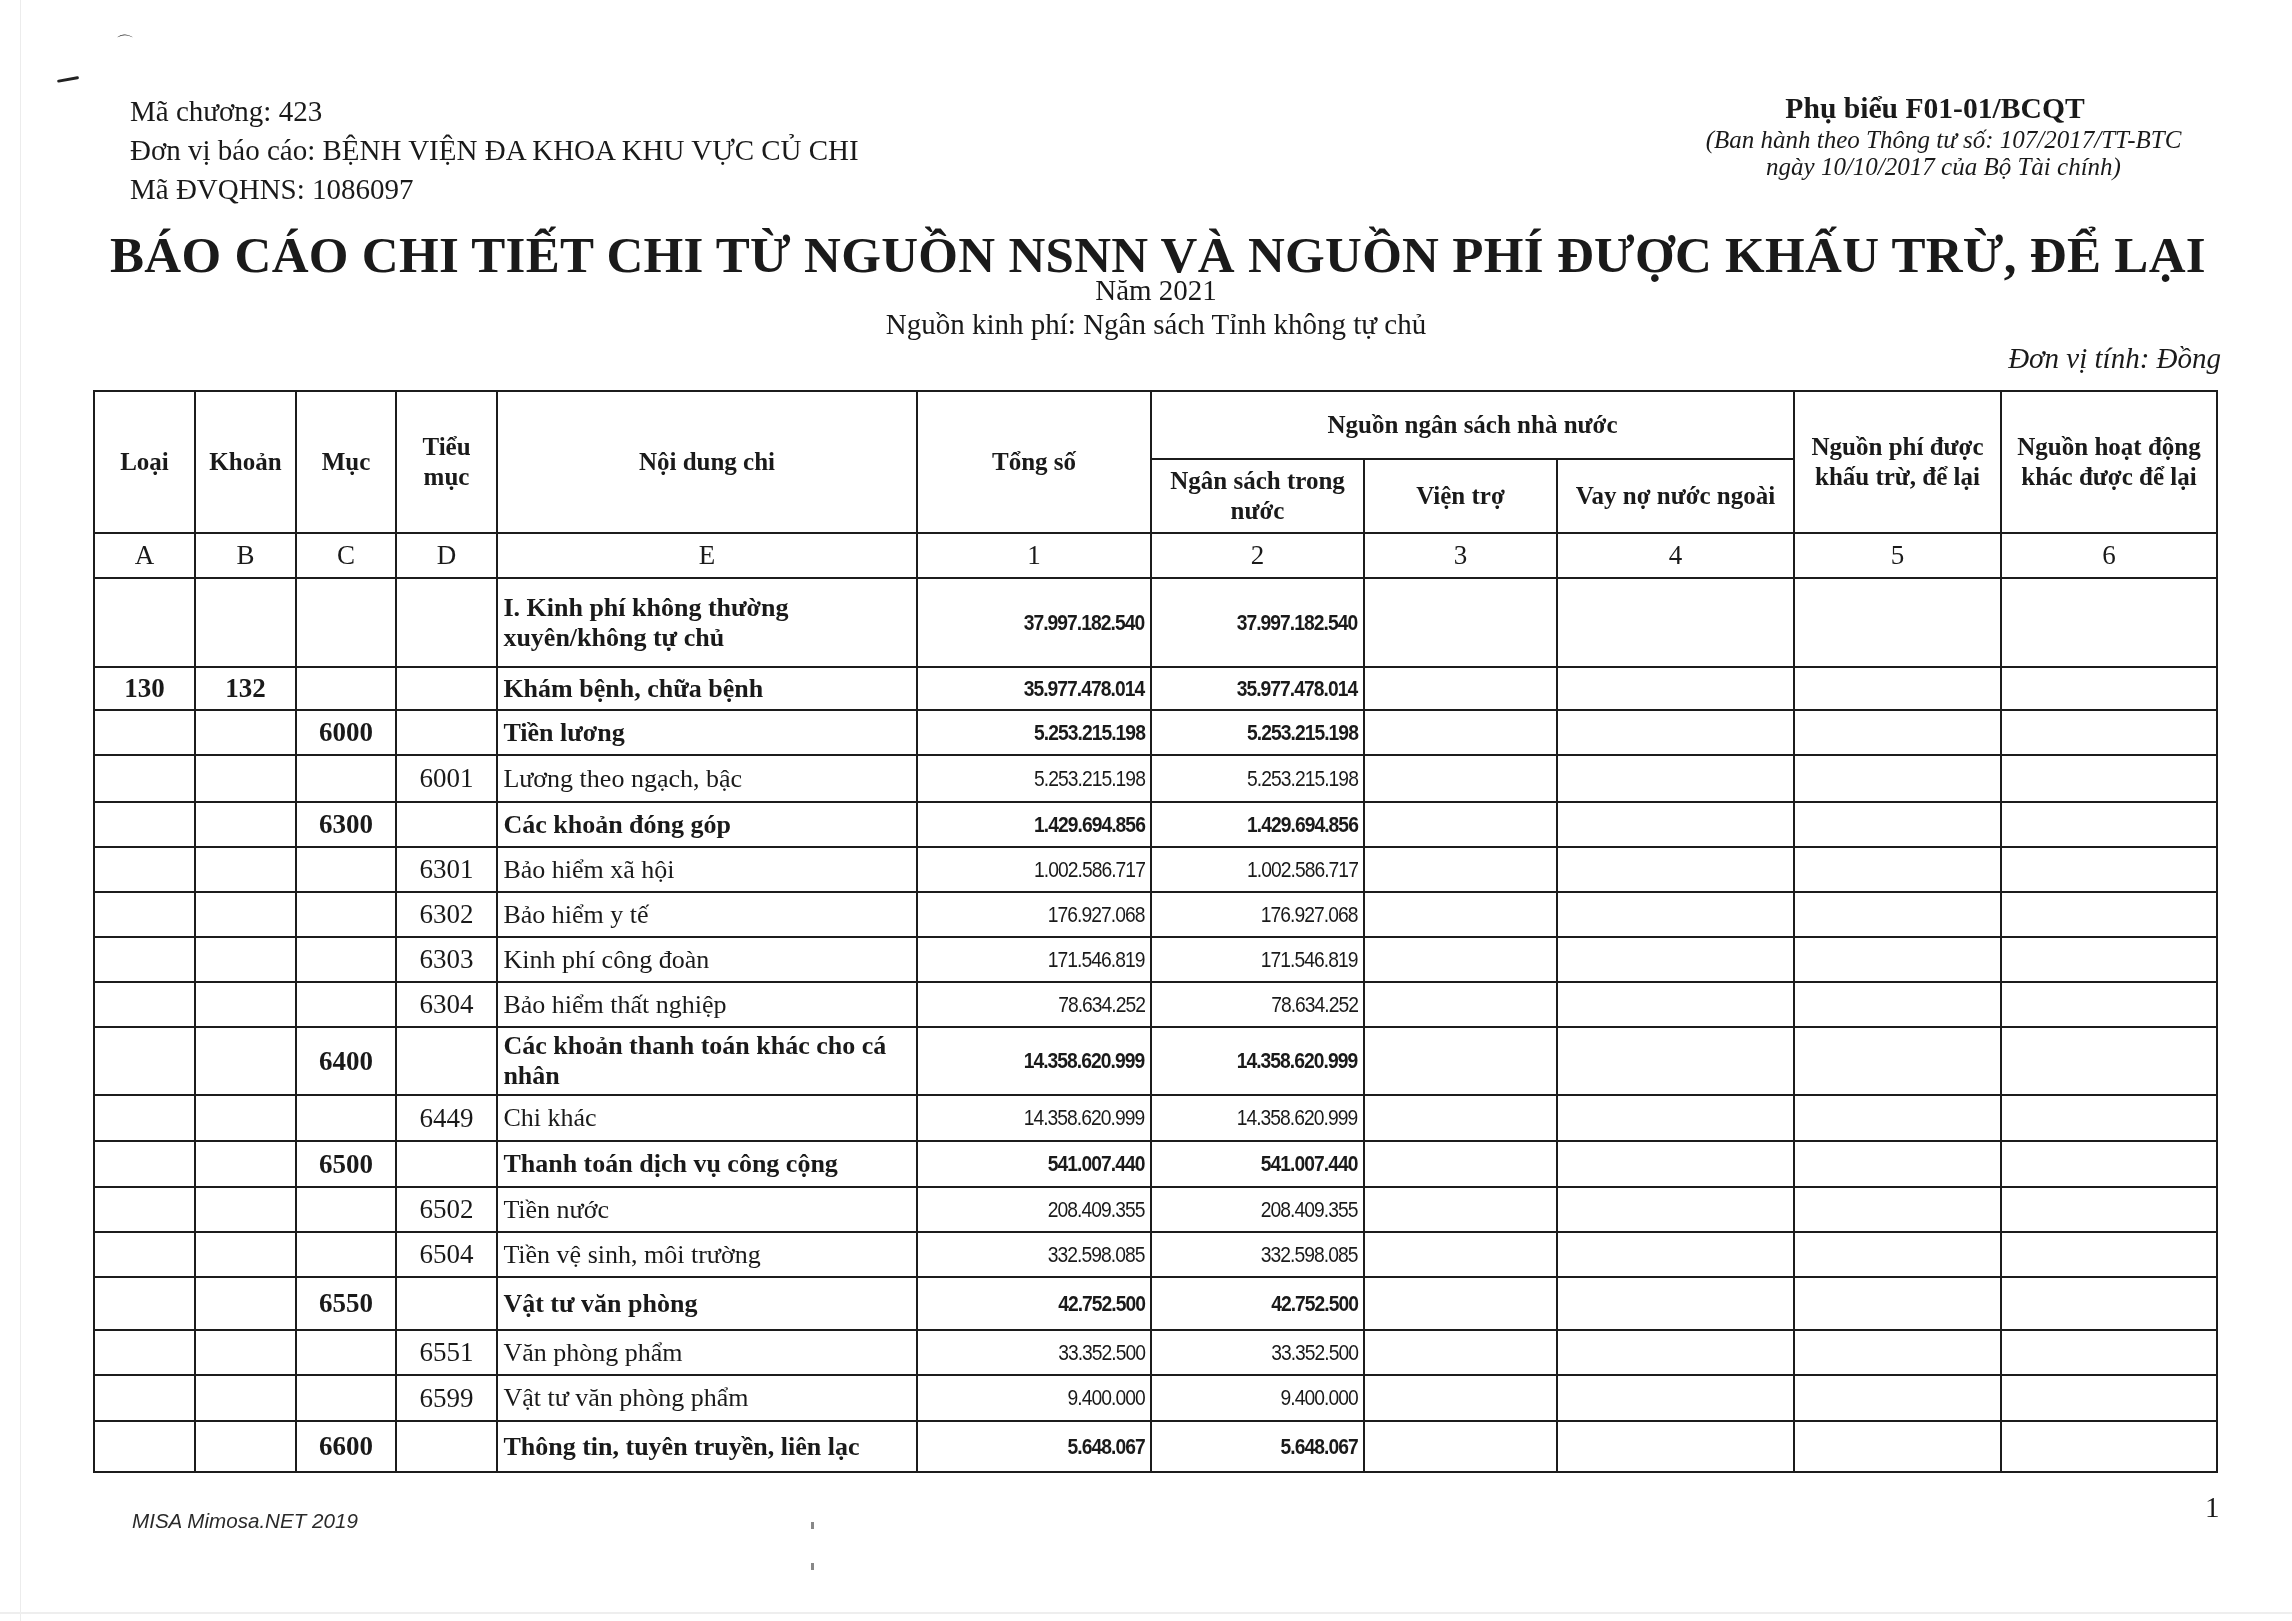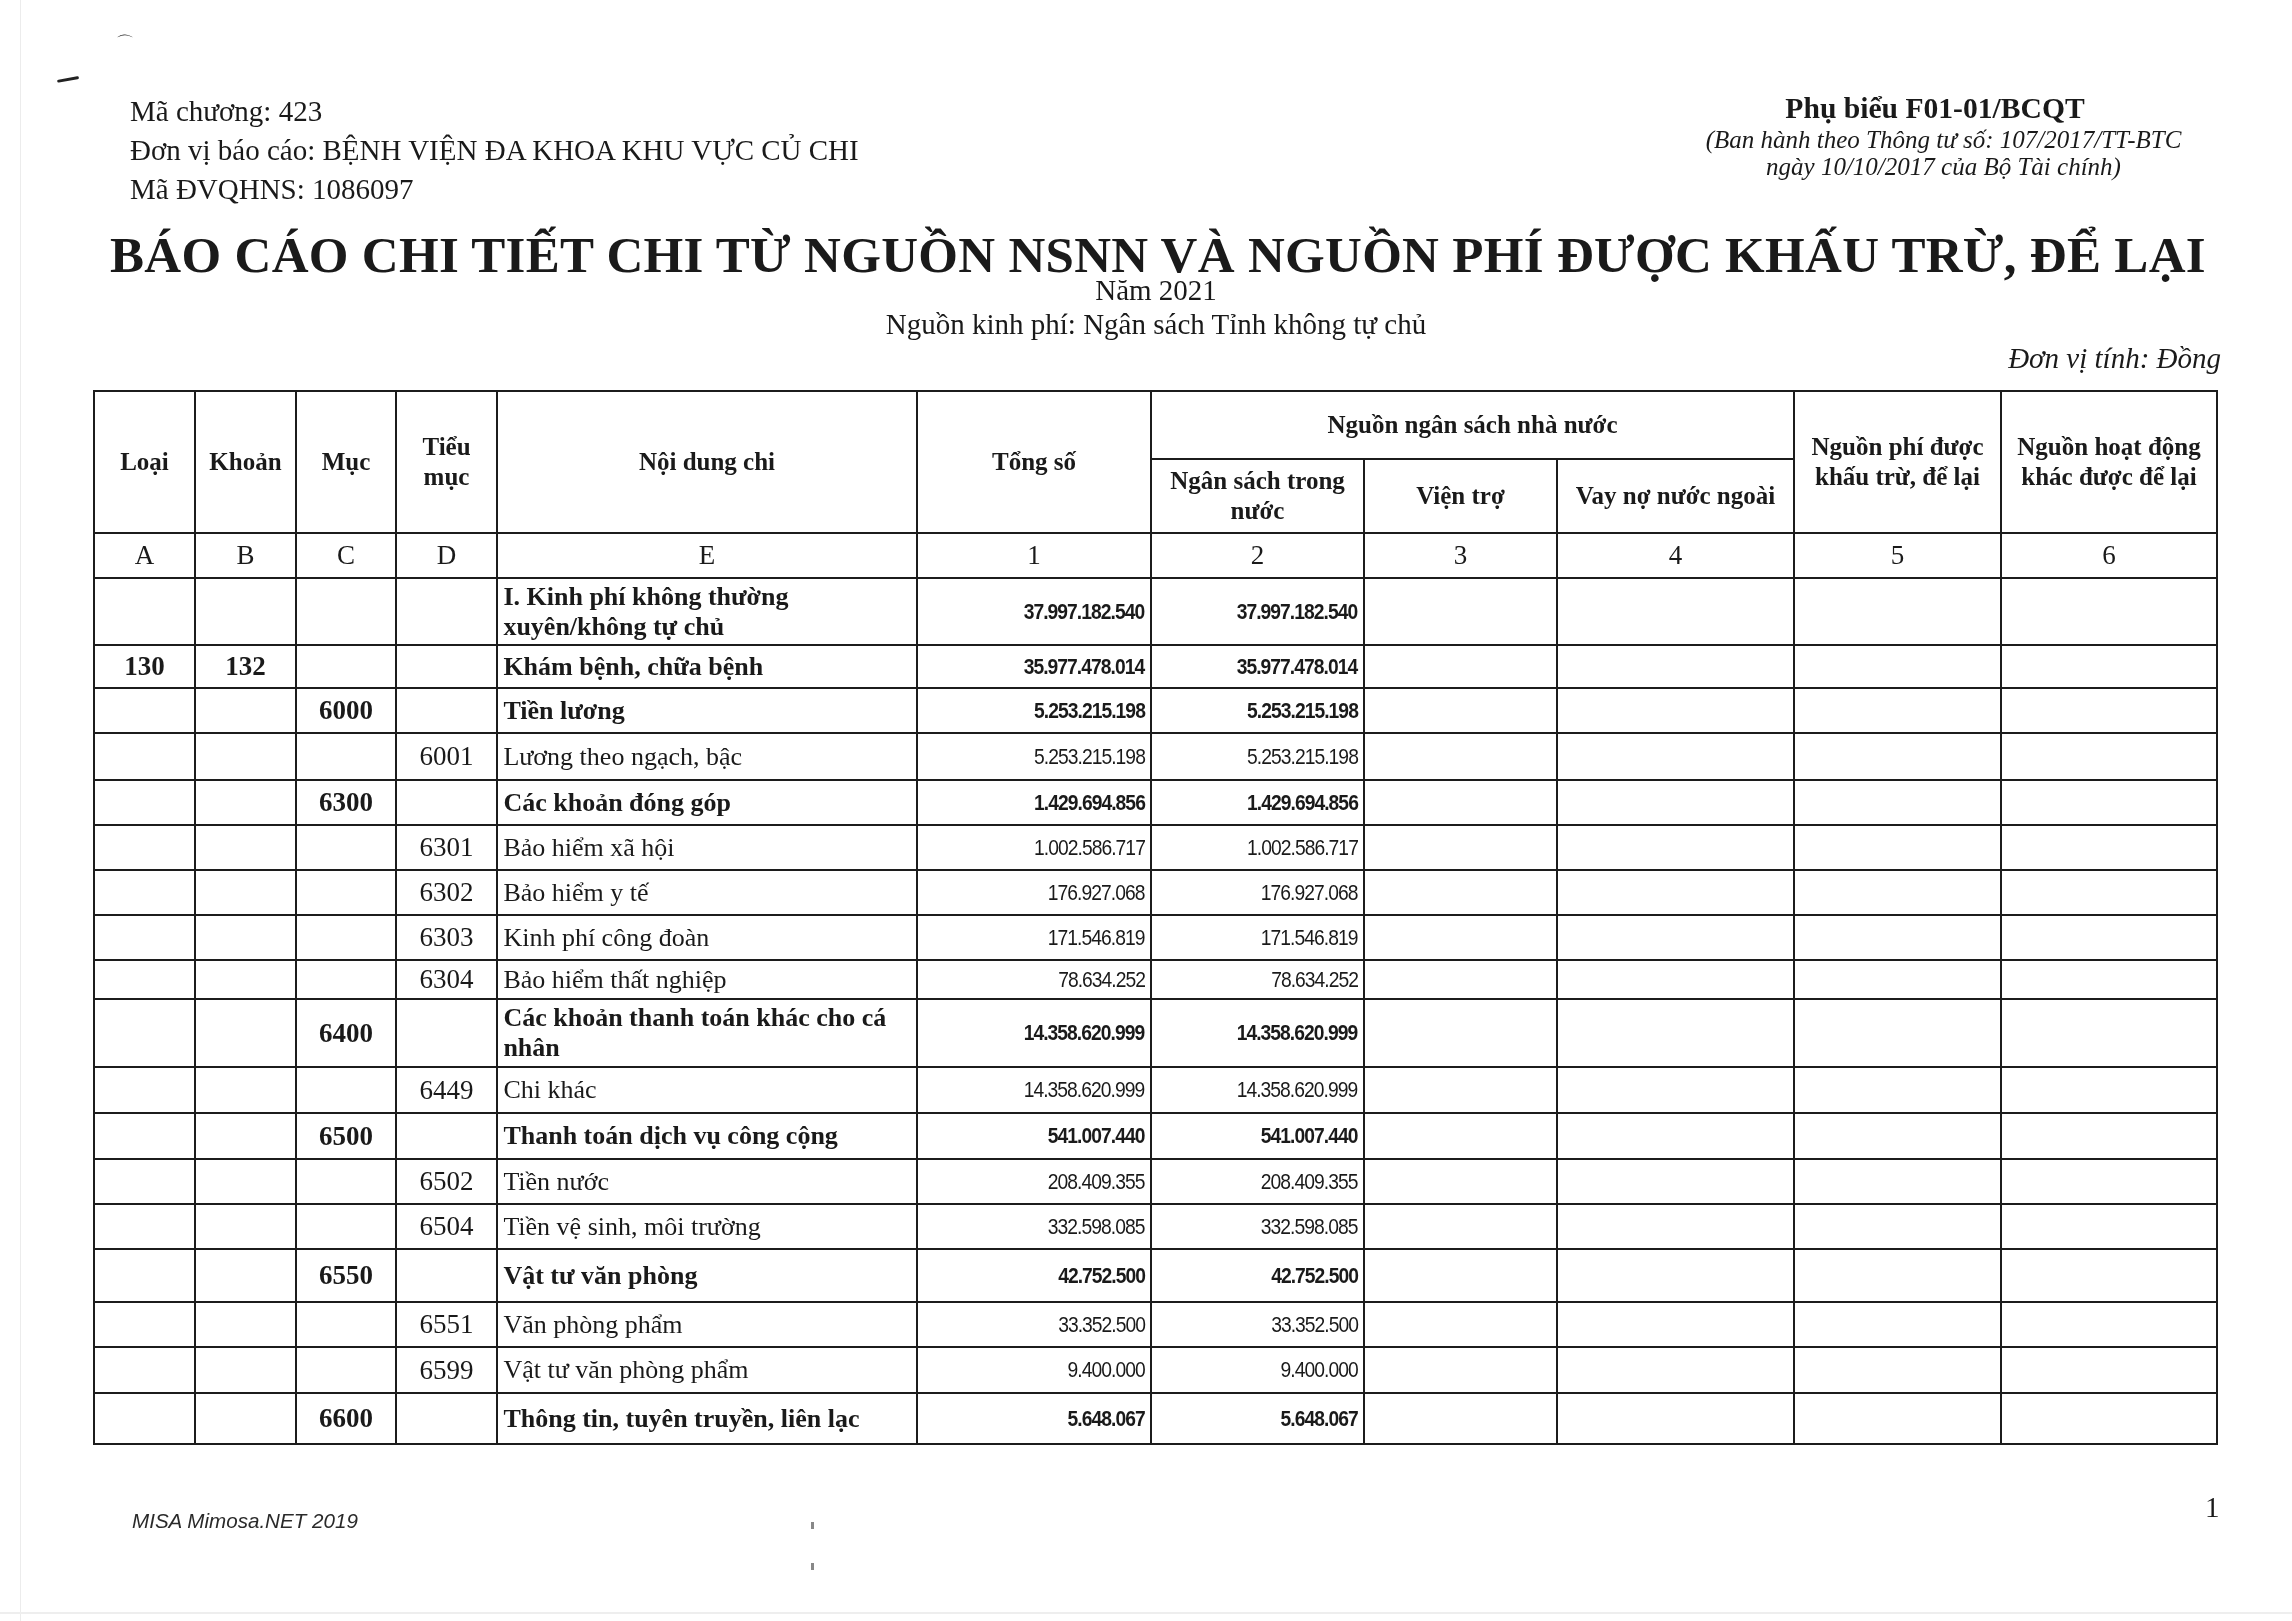--- a/index.html
+++ b/index.html
@@ -96,21 +96,21 @@
       <td>E</td>
       <td>1</td>
       <td>2</td>
       <td>3</td>
       <td>4</td>
       <td>5</td>
       <td>6</td>
     </tr>
   </thead>
   <tbody id="table-body">
-      <tr style="height: 67px;">
+      <tr style="height: 89px;">
         <td class="code b"></td>
         <td class="code b"></td>
         <td class="code b"></td>
         <td class="code b"></td>
         <td class="desc b">I. Kinh phí không thường xuyên/không tự chủ</td>
         <td class="num b"><span>37.997.182.540</span></td>
         <td class="num b"><span>37.997.182.540</span></td>
         <td class="num b"><span></span></td>
         <td class="num b"><span></span></td>
         <td class="num b"><span></span></td>
@@ -200,21 +200,21 @@
         <td class="code"></td>
         <td class="code">6303</td>
         <td class="desc">Kinh phí công đoàn</td>
         <td class="num"><span>171.546.819</span></td>
         <td class="num"><span>171.546.819</span></td>
         <td class="num"><span></span></td>
         <td class="num"><span></span></td>
         <td class="num"><span></span></td>
         <td class="num"><span></span></td>
       </tr>
-      <tr style="height: 39px;">
+      <tr style="height: 45px;">
         <td class="code"></td>
         <td class="code"></td>
         <td class="code"></td>
         <td class="code">6304</td>
         <td class="desc">Bảo hiểm thất nghiệp</td>
         <td class="num"><span>78.634.252</span></td>
         <td class="num"><span>78.634.252</span></td>
         <td class="num"><span></span></td>
         <td class="num"><span></span></td>
         <td class="num"><span></span></td>

